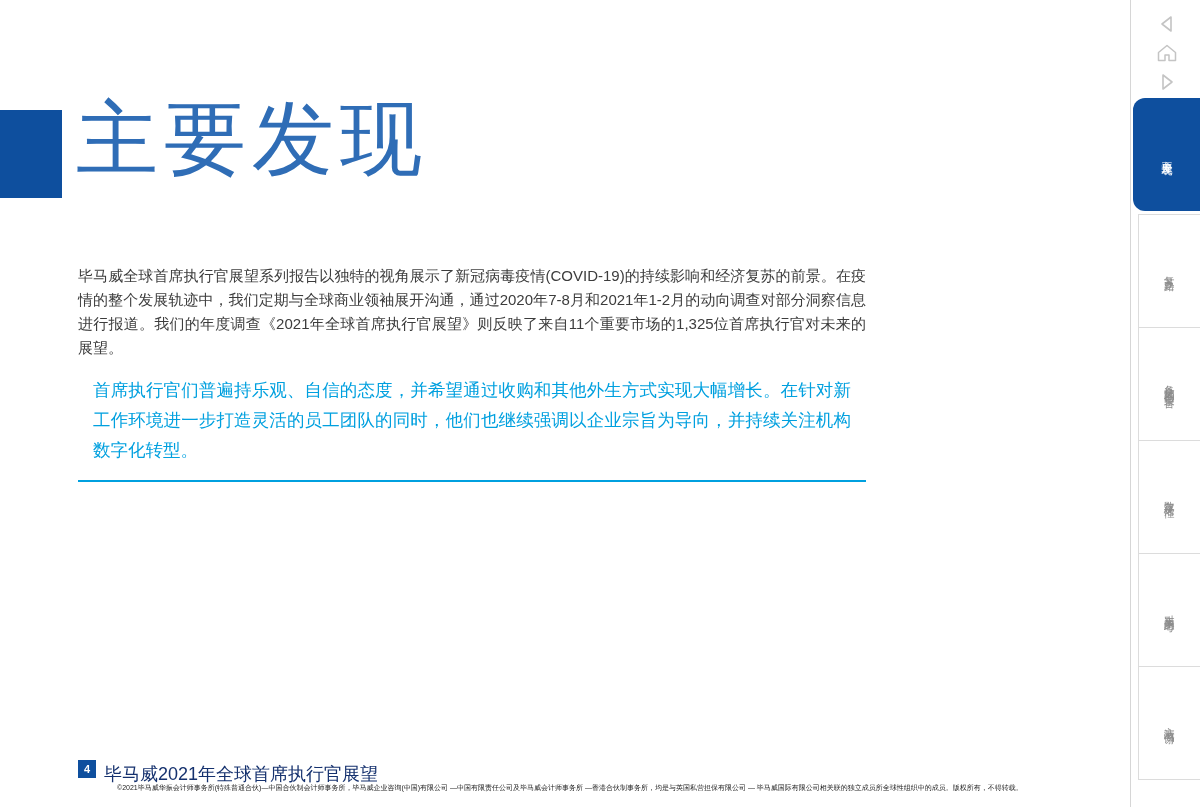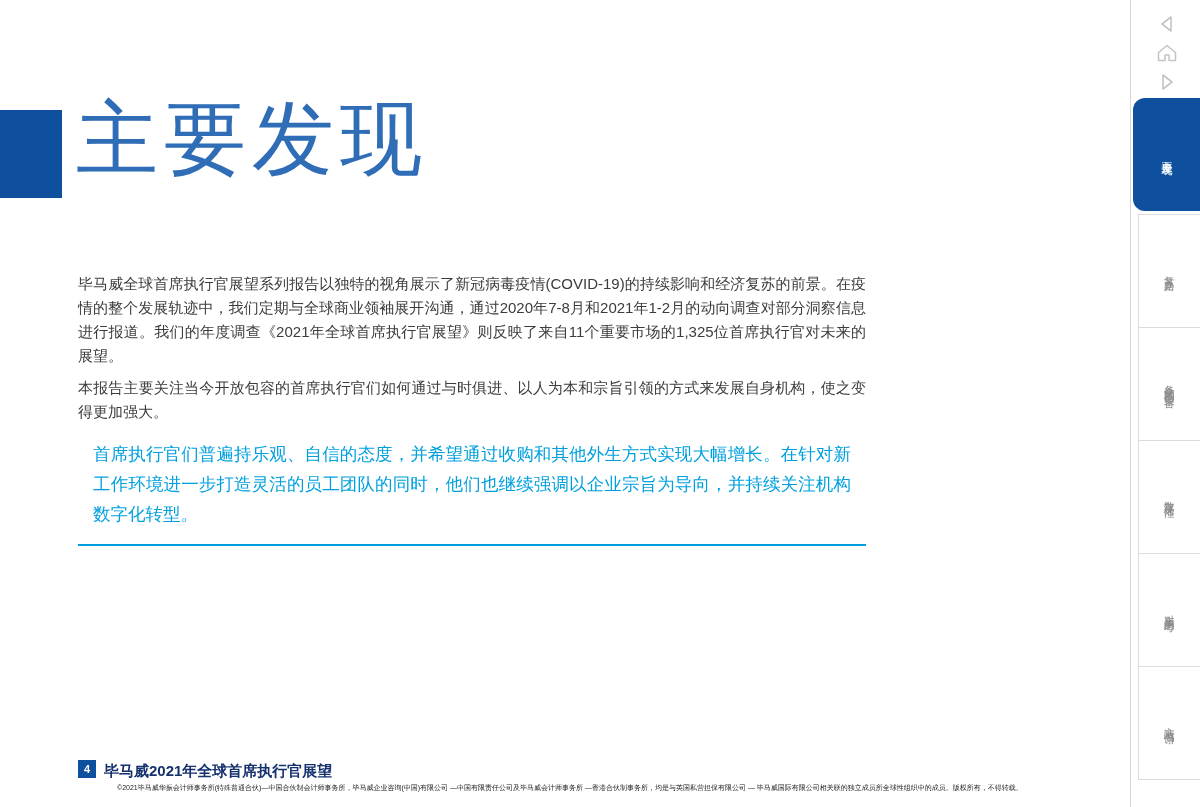--- a/index.html
+++ b/index.html
@@ -10,21 +10,21 @@
     -webkit-font-smoothing:antialiased;
   }
   
   .accent-square{position:absolute;left:0;top:110px;width:62px;height:88px;background:#0e4f9e;}
   
   .page-title{
     position:absolute;left:76px;top:92px;margin:0;
     font-size:82px;font-weight:200;color:#2f6db6;letter-spacing:6px;line-height:1.15;
   }
   
-  .content{position:absolute;left:78px;top:272px;width:788px;}
+  .content{position:absolute;left:78px;top:264px;width:788px;}
   .body-p{
     margin:0;font-size:15px;line-height:24px;color:#3c3c3c;text-align:justify;
   }
   .body-p.first{margin-bottom:8px;}
   .body-p.second{margin-bottom:9px;}
   .hl-block{margin:0;}
   .hl-text{
     margin:15px;font-size:17.5px;line-height:30px;font-weight:500;text-align:justify;
   }
   .hl-rule{
@@ -51,37 +51,36 @@
     writing-mode:vertical-rl;text-orientation:mixed;
     font-size:10.5px;letter-spacing:1.5px;color:#8c8c8c;line-height:1;
   }
   .tab.active .tab-label{color:#ffffff;font-size:11px;}
   
   .page-badge{
     position:absolute;left:78px;top:760px;width:18px;height:18px;background:#0e4f9e;
     color:#ffffff;font-size:11px;font-weight:700;display:flex;align-items:center;justify-content:center;
   }
   .footer-title{
-    position:absolute;left:104px;top:762px;font-size:15px;font-weight:700;color:#15316e;
+    position:absolute;left:104px;top:762px;font-size:18px;font-weight:400;color:#15316e;
   }
   .legal{
     position:absolute;left:117px;top:783px;font-size:7px;color:#222222;white-space:nowrap;
     transform-origin:left top;
   }
 </style>
 </head>
 <body>
 
 <div class="accent-square"></div>
 
 <h1 class="page-title">主要发现</h1>
 
 <div class="content">
   <p class="body-p first">毕马威全球首席执行官展望系列报告以独特的视角展示了新冠病毒疫情(COVID-19)的持续影响和经济复苏的前景。在疫情的整个发展轨迹中，我们定期与全球商业领袖展开沟通，通过2020年7-8月和2021年1-2月的动向调查对部分洞察信息进行报道。我们的年度调查《2021年全球首席执行官展望》则反映了来自11个重要市场的1,325位首席执行官对未来的展望。</p>
-  <p class="body-p second">本报告主要关注当今开放包容的首席执行官们如何通过与时俱进、以人为本和宗旨引领的方式来发展自身机构，使之变得更加强大。</p>
   <div id="highlight-list">
       <div class="hl-block">
     <p class="hl-text" style="color: rgb(0, 160, 223);">首席执行官们普遍持乐观、自信的态度，并希望通过收购和其他外生方式实现大幅增长。在针对新工作环境进一步打造灵活的员工团队的同时，他们也继续强调以企业宗旨为导向，并持续关注机构数字化转型。</p>
     <hr class="hl-rule" style="border-top-color: rgb(0, 160, 223);">
   </div>
     </div>
 </div>
 
 <div class="side-divider"></div>
 

